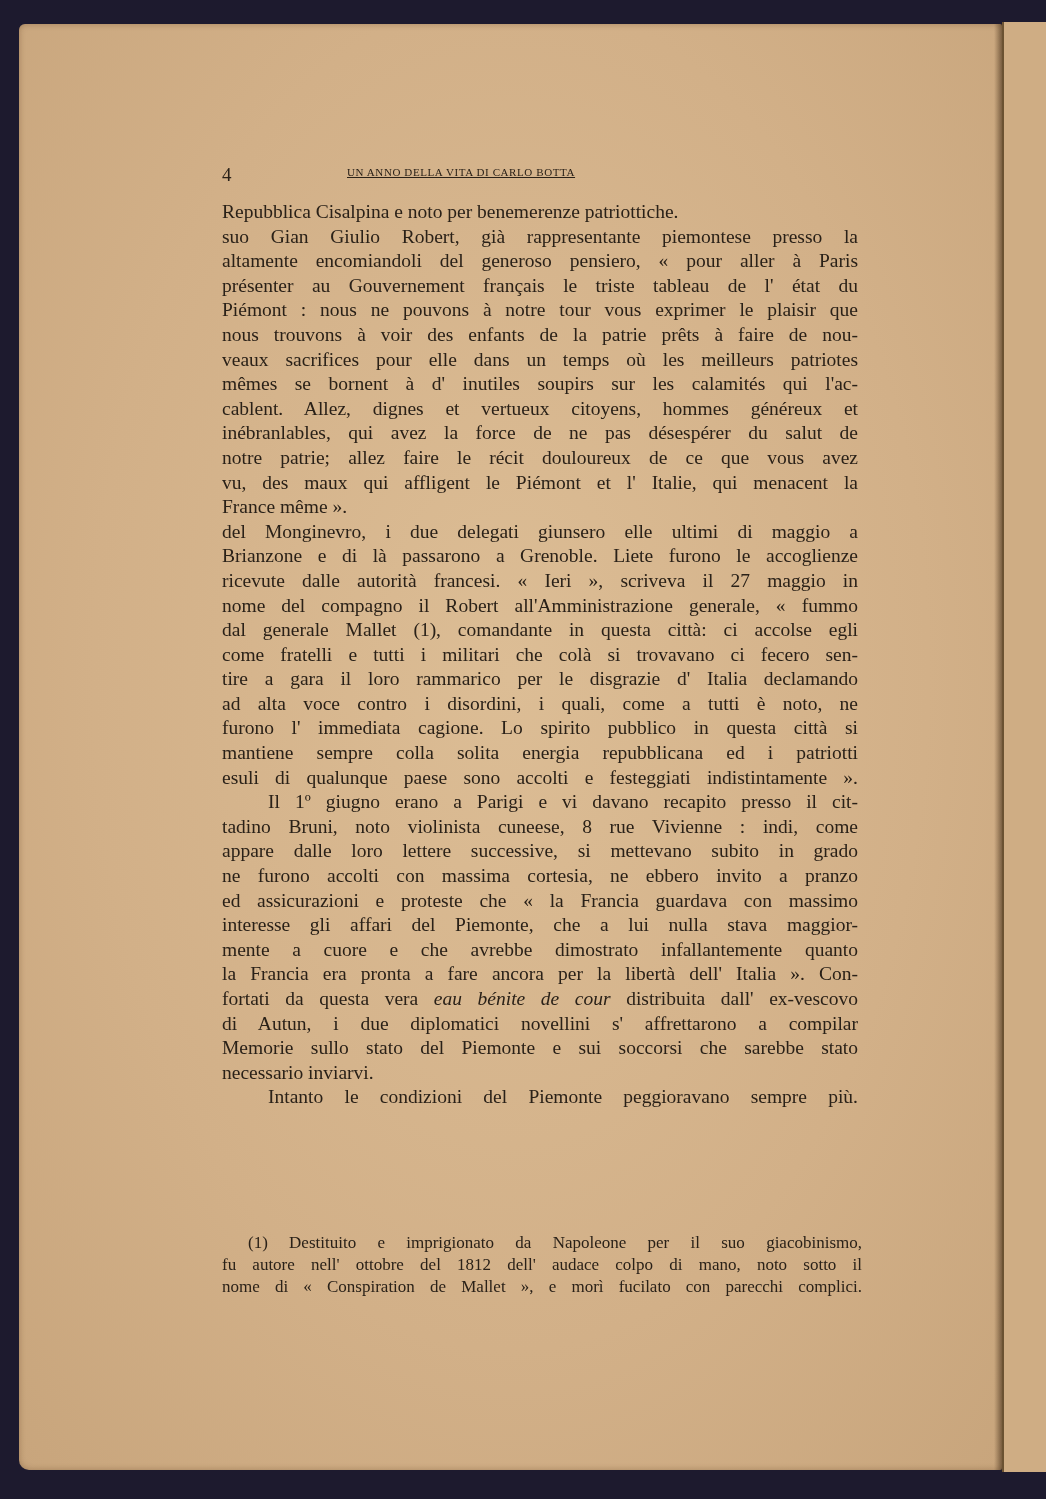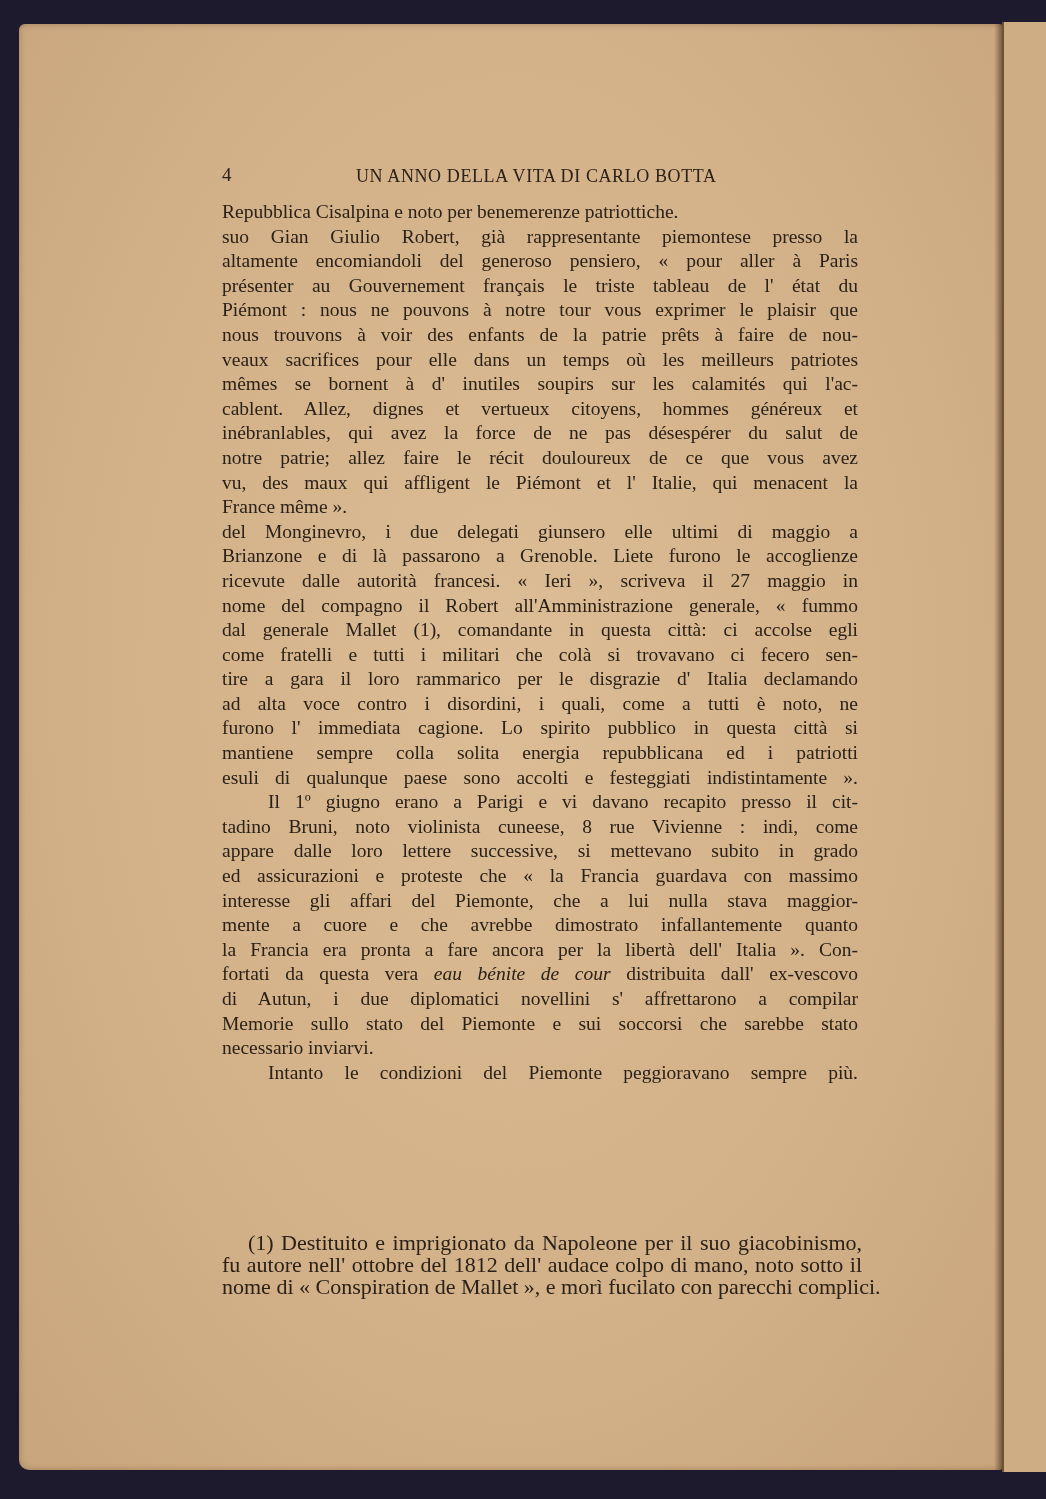--- a/index.html
+++ b/index.html
@@ -26,33 +26,33 @@
       width: 44px; height: 1450px;
       background: #cfad84;
       border-left: 2px solid #6b5232;
     }
     .header {
       position: absolute; left: 222px; top: 162px; width: 636px; height: 26px;
       color: #2a2118; font-size: 17px;
     }
     .page-number { position: absolute; left: 0; top: 2px; font-size: 19px; }
     .running-title {
-      position: absolute; left: 134px; top: 4px; letter-spacing: 0.6px; font-size: 18px;
+      position: absolute; left: 125px; top: 4px; letter-spacing: 0.6px; font-size: 11px; text-decoration: underline;
     }
     .body-text {
       position: absolute; left: 222px; top: 200px; width: 636px;
       color: #2a2118; font-size: 19.5px; line-height: 24.6px;
       text-align: justify;
     }
     .body-text p { margin: 0; text-indent: 0; }
     .line { display: block; text-align: justify; text-align-last: justify; white-space: nowrap; }
     .line.last { text-align-last: left; }
     .footnote {
       position: absolute; left: 222px; top: 1232px; width: 640px;
-      color: #2a2118; font-size: 22px; line-height: 22px;
+      color: #2a2118; font-size: 17px; line-height: 22px;
     }
     em { font-style: italic; }
   </style>
 </head>
 <body>
 
 <div class="next-page"></div>
 
 <div class="page">
 </div>
@@ -90,20 +90,21 @@
     <span class="line">tire a gara il loro rammarico per le disgrazie d' Italia declamando</span>
     <span class="line">ad alta voce contro i disordini, i quali, come a tutti è noto, ne</span>
     <span class="line">furono l' immediata cagione. Lo spirito pubblico in questa città si</span>
     <span class="line">mantiene sempre colla solita energia repubblicana ed i patriotti</span>
     <span class="line">esuli di qualunque paese sono accolti e festeggiati indistintamente ».</span>
   </p>
   <p>
     <span class="line" style="padding-left:46px">Il 1º giugno erano a Parigi e vi davano recapito presso il cit-</span>
     <span class="line">tadino Bruni, noto violinista cuneese, 8 rue Vivienne : indi, come</span>
     <span class="line">appare dalle loro lettere successive, si mettevano subito in grado</span>
+    <span class="line">ne furono accolti con massima cortesia, ne ebbero invito a pranzo</span>
     <span class="line">ed assicurazioni e proteste che « la Francia guardava con massimo</span>
     <span class="line">interesse gli affari del Piemonte, che a lui nulla stava maggior-</span>
     <span class="line">mente a cuore e che avrebbe dimostrato infallantemente quanto</span>
     <span class="line">la Francia era pronta a fare ancora per la libertà dell' Italia ». Con-</span>
     <span class="line"><span>fortati da questa vera </span><em>eau bénite de cour</em><span> distribuita dall' ex-vescovo</span></span>
     <span class="line">di Autun, i due diplomatici novellini s' affrettarono a compilar</span>
     <span class="line">Memorie sullo stato del Piemonte e sui soccorsi che sarebbe stato</span>
     <span class="line last">necessario inviarvi.</span>
   </p>
   <p>

